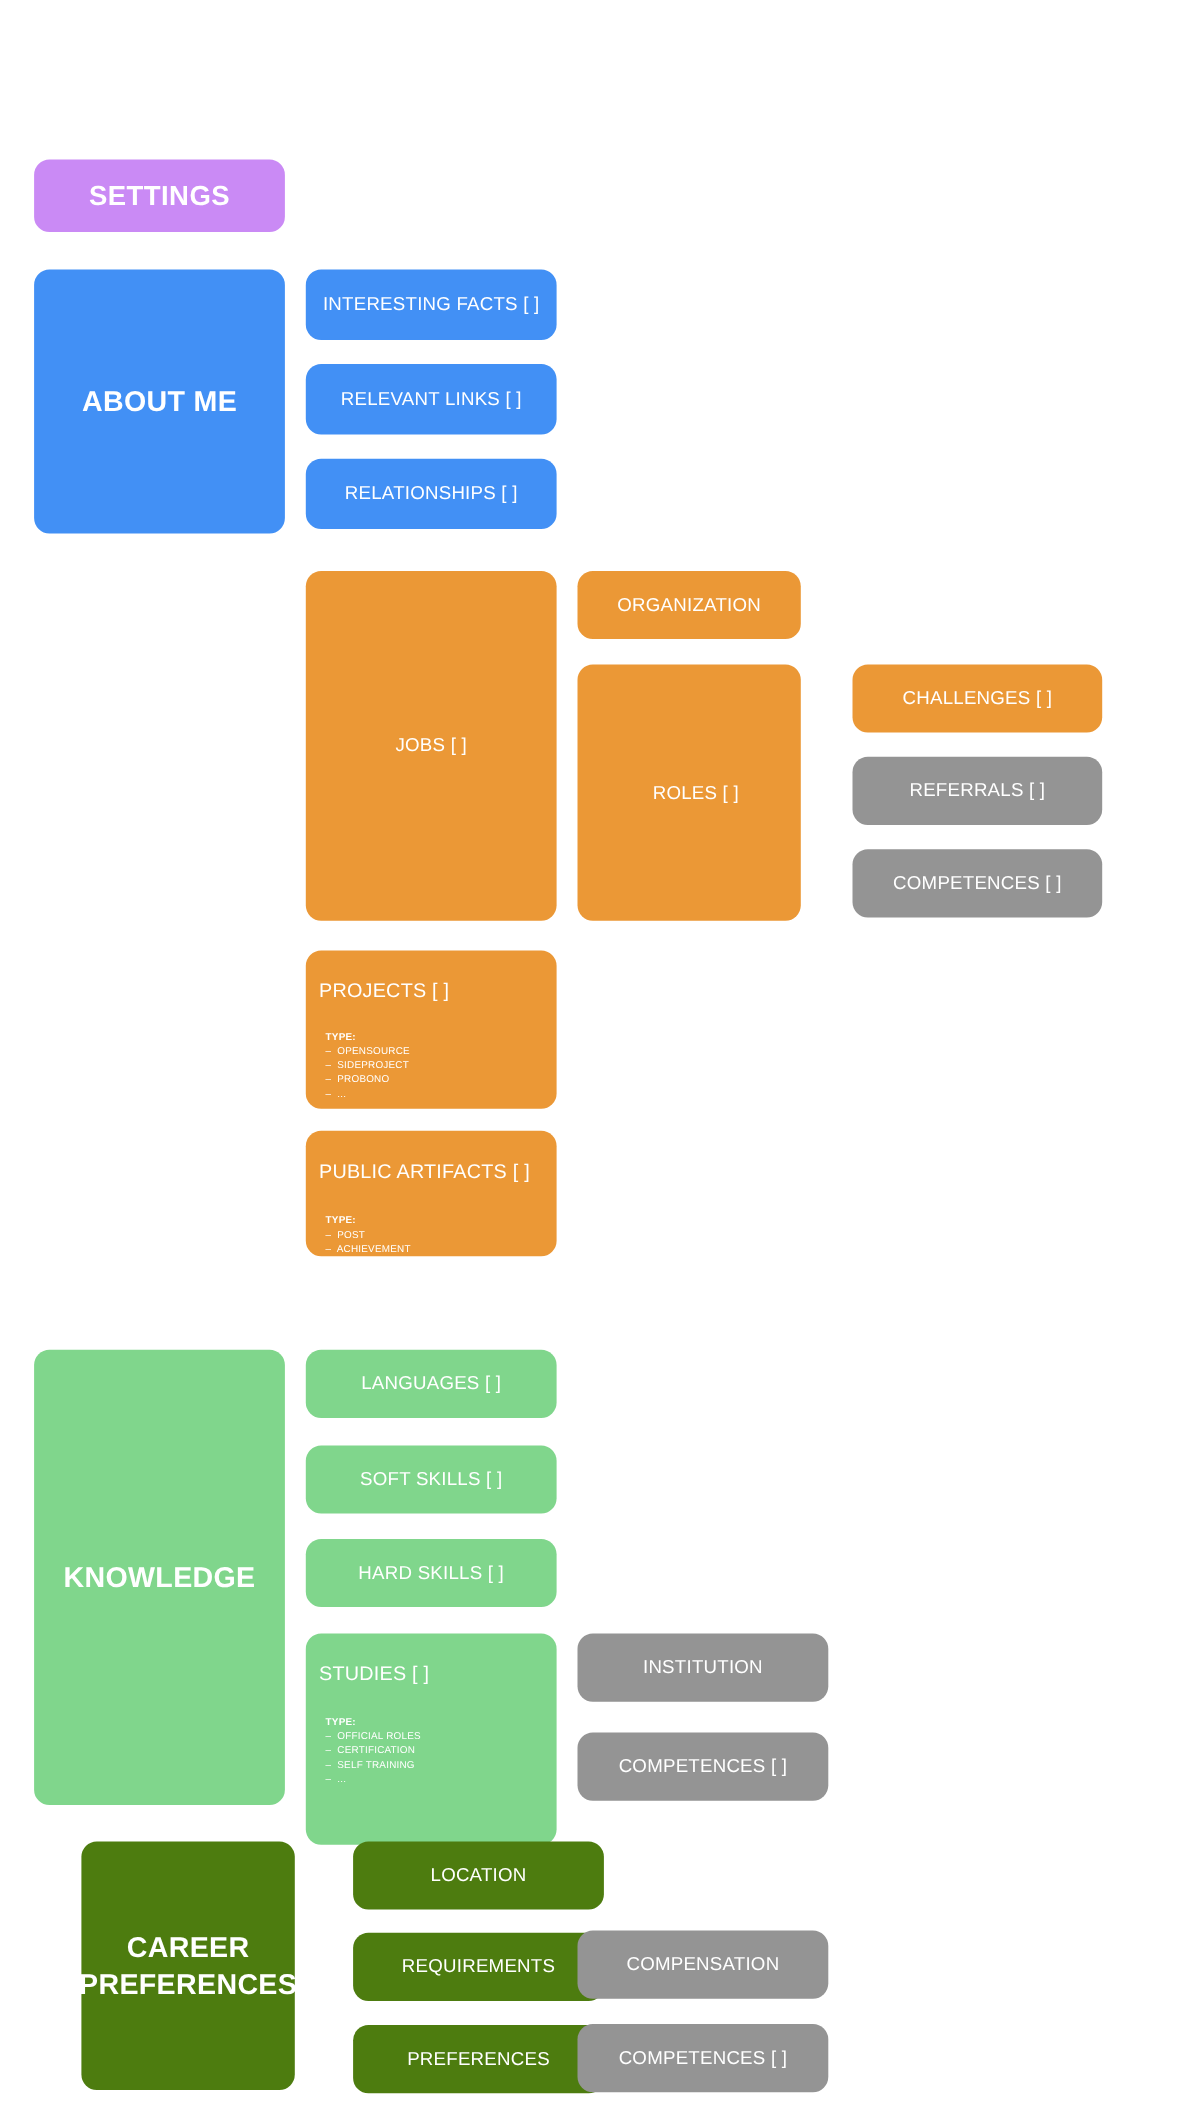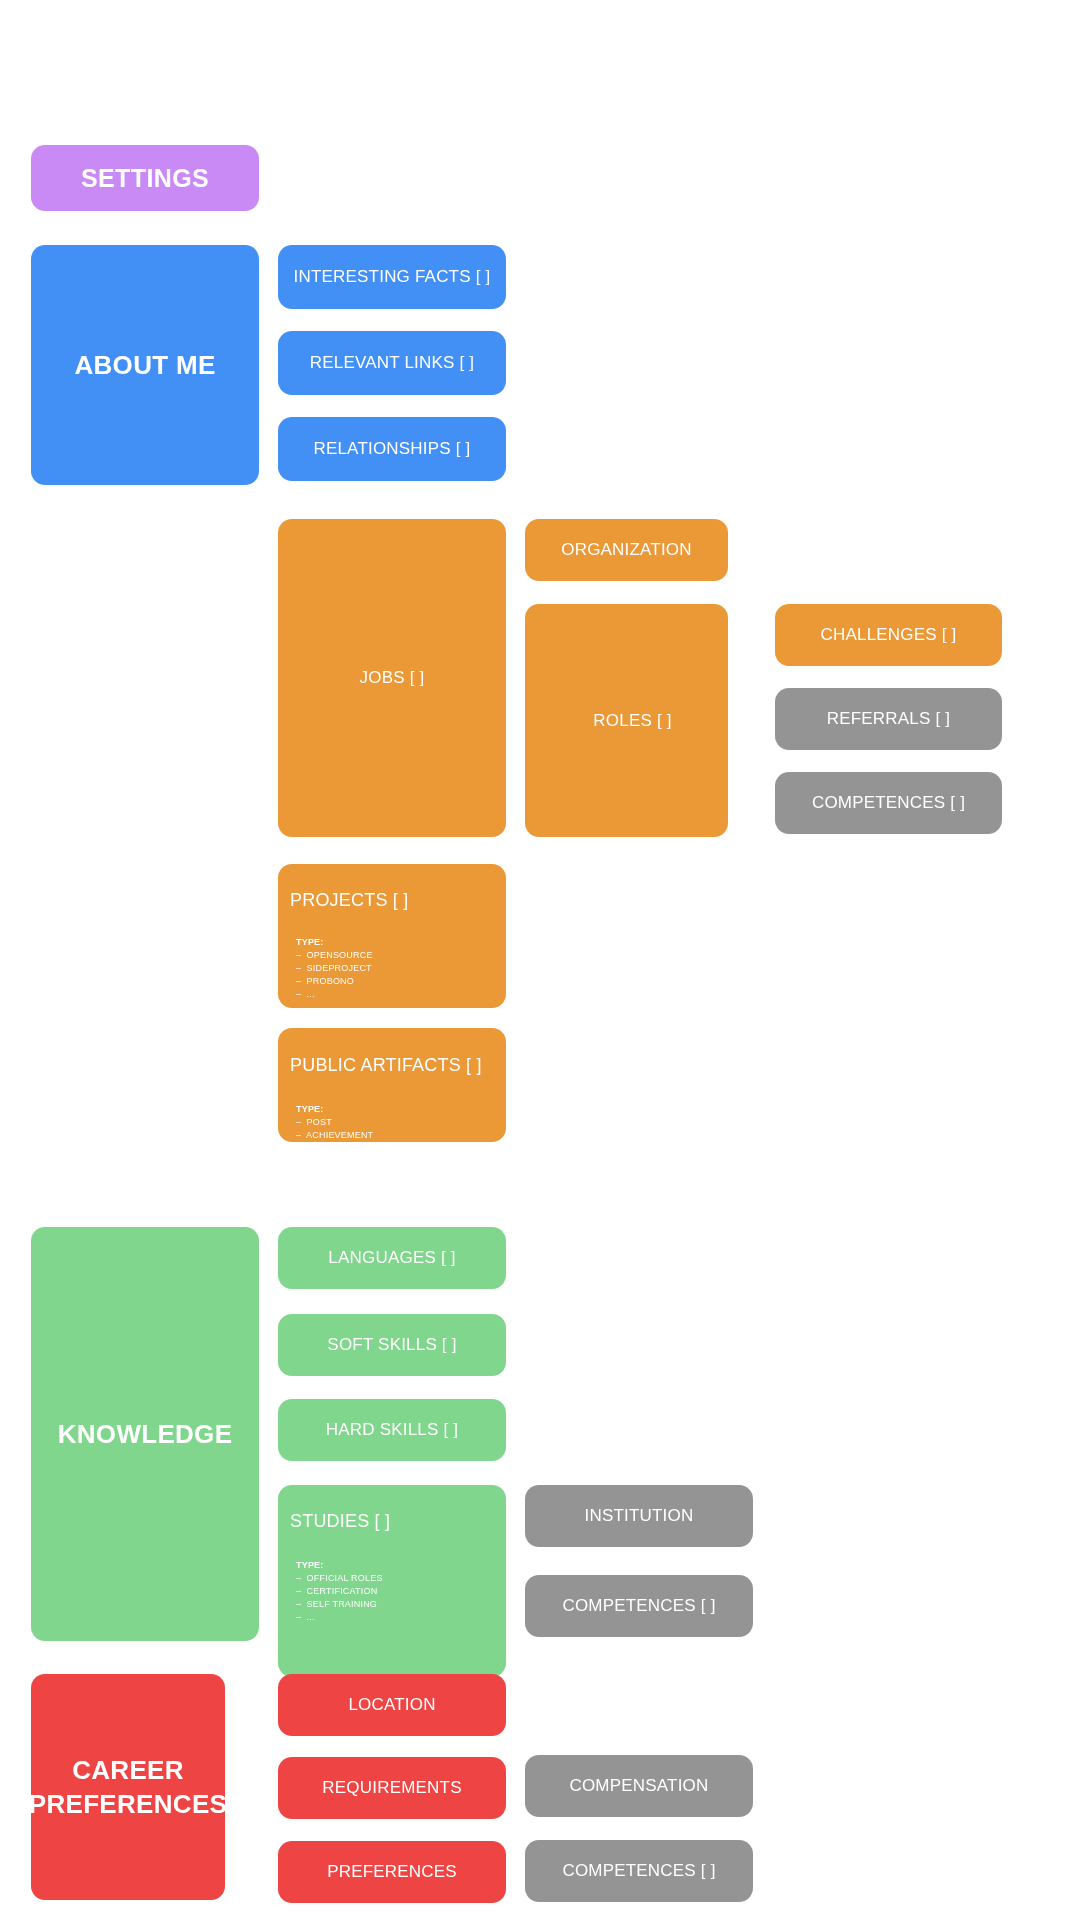--- a/index.html
+++ b/index.html
@@ -59,21 +59,21 @@
     font-size: 25px;
     font-weight: bold;
     letter-spacing: 0.4px;
   }
 
   
   .c-purple { background: #ca8af5; }
   .c-blue   { background: #4290f5; }
   .c-orange { background: #eb9836; }
   .c-green  { background: #80d68c; }
-  .c-salmon { background: #ef4444; }
+  .c-salmon { background: #4d7c0f; margin-left: 43px; }
   .c-gray   { background: #949494; }
 
   
   .node.with-list {
     display: block;
     padding: 0;
   }
   .node.with-list .node-title {
     display: block;
     text-align: left;

